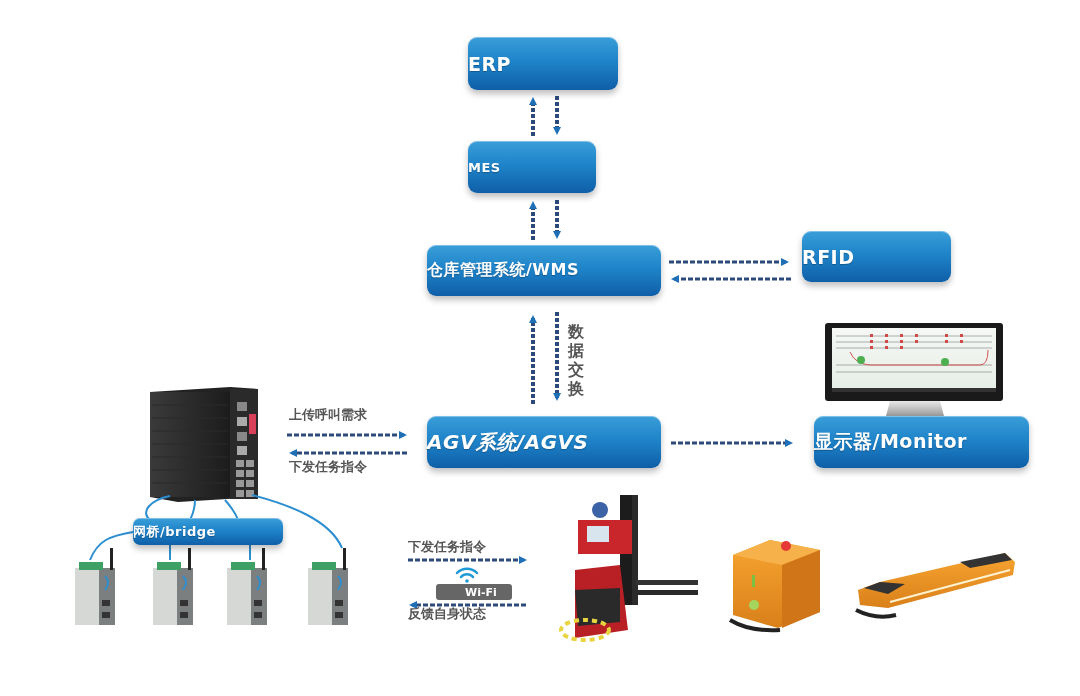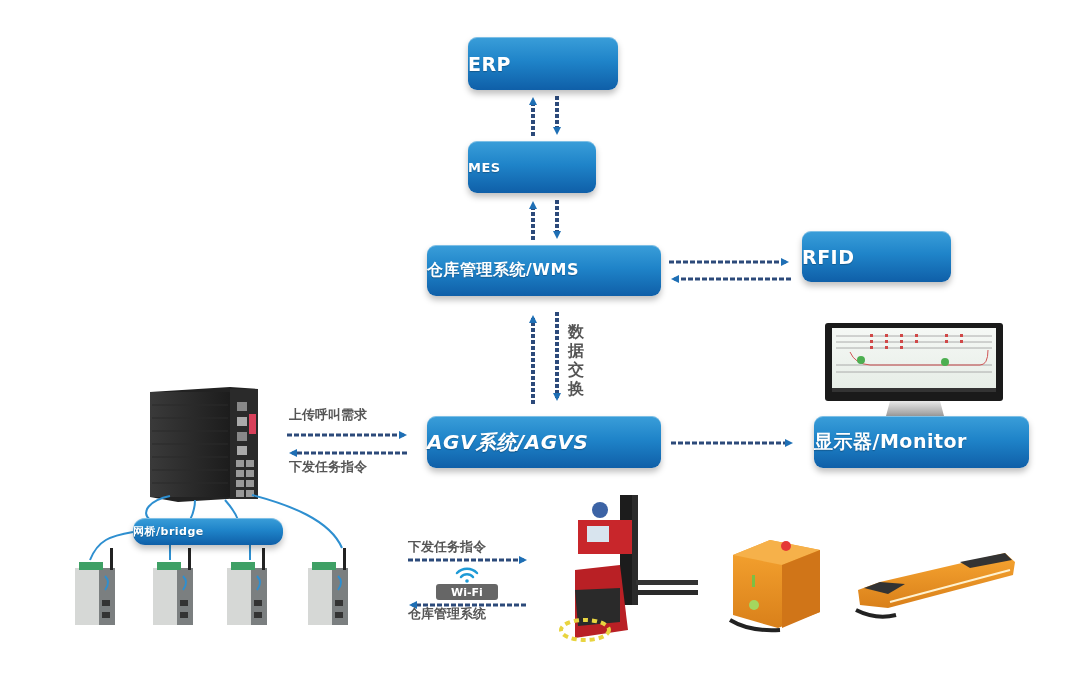--- a/index.html
+++ b/index.html
@@ -13,35 +13,35 @@
     box-shadow: 0 4px 6px rgba(0,0,0,0.25), inset 0 1px 0 rgba(255,255,255,0.35);
     letter-spacing: 0.5px; cursor: pointer;
   }
   .box span { text-shadow: 0 1px 1px rgba(0,0,0,0.25); }
   #box-erp { left: 468px; top: 37px; width: 150px; height: 53px; font-size: 19px; }
   #box-mes { left: 468px; top: 141px; width: 128px; height: 52px; font-size: 13px; }
   #box-wms { left: 427px; top: 245px; width: 234px; height: 51px; font-size: 16px; }
   #box-rfid { left: 802px; top: 231px; width: 149px; height: 51px; font-size: 19px; }
   #box-agvs { left: 427px; top: 416px; width: 234px; height: 52px; font-size: 20px; font-style: italic; }
   #box-monitor { left: 814px; top: 416px; width: 215px; height: 52px; font-size: 19px; }
-  #box-bridge { left: 133px; top: 518px; width: 150px; height: 27px; font-size: 11px; border-radius: 12px; }
+  #box-bridge { left: 133px; top: 518px; width: 150px; height: 27px; font-size: 13px; border-radius: 7px; }
 
   .label { position: absolute; color: #555555; font-weight: bold; font-size: 13px; white-space: nowrap; text-align: center; }
   #lbl-upload { left: 289px; top: 406px; }
   #lbl-dispatch-left { left: 289px; top: 458px; }
   #lbl-dispatch-agv { left: 408px; top: 538px; }
   #lbl-feedback { left: 408px; top: 605px; }
   #lbl-data-exchange { left: 568px; top: 322px; width: 16px; font-size: 16px; line-height: 19px; white-space: normal; text-align: center; }
 
   svg.overlay { position: absolute; left: 0; top: 0; }
 
   .wifi-badge {
     position: absolute; left: 436px; top: 584px; width: 62px; height: 16px;
     background: #666666; border-radius: 3px; color: #fff; font-size: 11px; font-weight: bold;
-    display: flex; align-items: center; justify-content: center;
+    display: flex; align-items: center; justify-content: center; padding-left: 14px;
   }
 </style>
 </head>
 <body>
 
 <svg class="overlay" width="1080" height="696" viewBox="0 0 1080 696">
   <defs>
     <marker id="ah" markerWidth="8" markerHeight="8" refX="5" refY="4" orient="auto" markerUnits="userSpaceOnUse">
       <path d="M0,0 L8,4 L0,8 z" fill="#1e6fb5"></path>
     </marker>
@@ -256,14 +256,14 @@
   <span>显示器/Monitor</span>
 </div>
 <div class="box" id="box-bridge">
   <span>网桥/bridge</span>
 </div>
 
 <div class="label" id="lbl-data-exchange">数据交换</div>
 <div class="label" id="lbl-upload">上传呼叫需求</div>
 <div class="label" id="lbl-dispatch-left">下发任务指令</div>
 <div class="label" id="lbl-dispatch-agv">下发任务指令</div>
-<div class="label" id="lbl-feedback">仓库管理系统</div>
+<div class="label" id="lbl-feedback">反馈自身状态</div>
 <div class="wifi-badge">Wi-Fi</div>
 
 </body></html>

